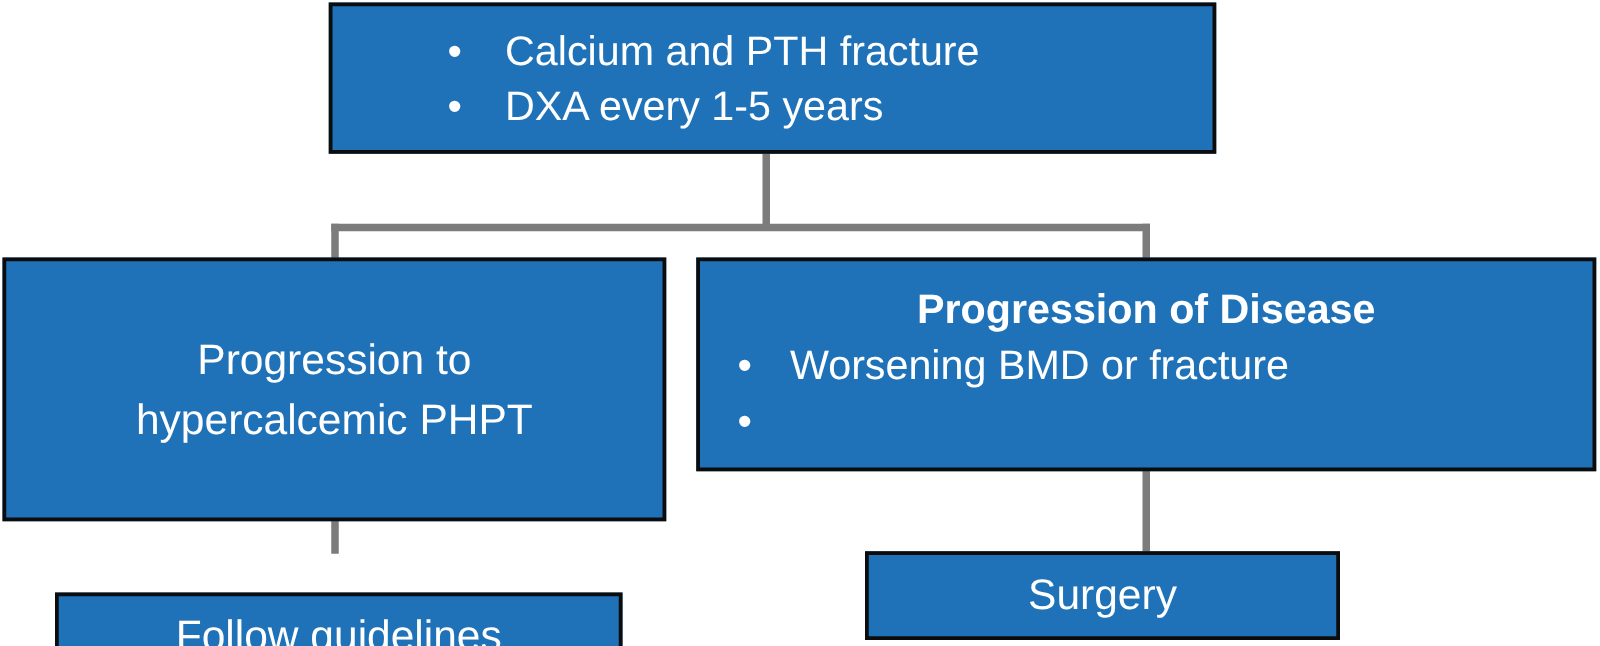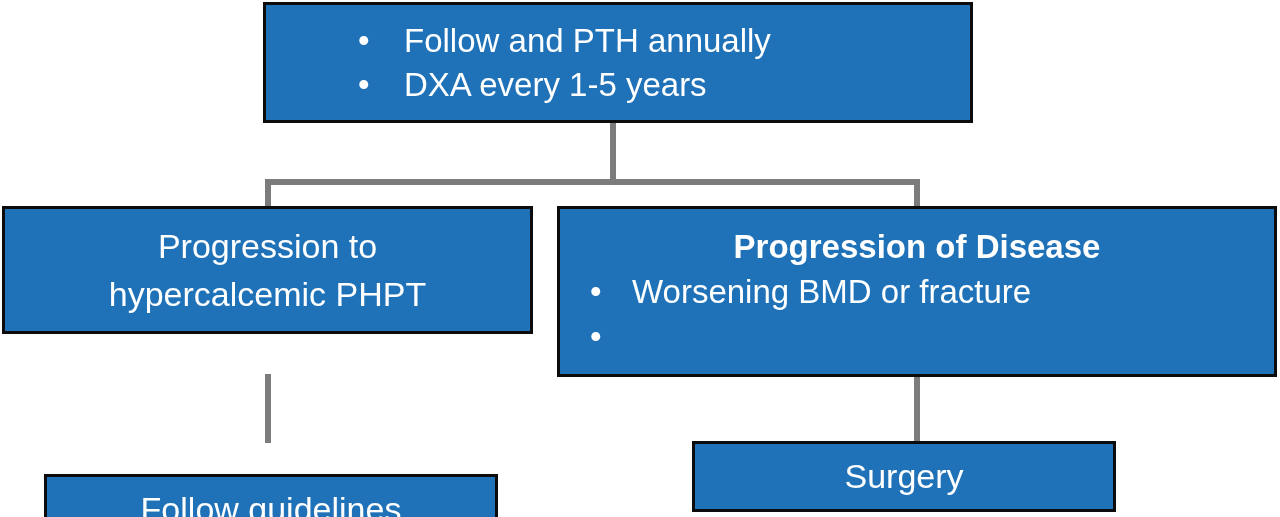--- a/index.html
+++ b/index.html
@@ -35,36 +35,36 @@
   #c-left-drop        { left: 265px; top: 179px; width: 6px;  height: 29px; }
   #c-right-drop       { left: 914px; top: 179px; width: 6px;  height: 29px; }
   #c-left-lower       { left: 265px; top: 374px; width: 6px;  height: 69px; }
   #c-right-lower      { left: 914px; top: 374px; width: 6px;  height: 69px; }
   
   #box-monitoring {
     left: 263px; top: 2px; width: 710px; height: 121px;
     font-size: 33px; line-height: 44px;
   }
   #box-progression-phpt {
-    left: 2px; top: 206px; width: 531px; height: 128px;
+    left: 2px; top: 206px; width: 531px; height: 211px;
     font-size: 34px; line-height: 48px;
     text-align: center;
   }
   #box-progression-disease {
     left: 557px; top: 206px; width: 720px; height: 171px;
     font-size: 33px; line-height: 45px;
   }
   #box-follow-guidelines {
     left: 44px; top: 441px; width: 454px; height: 71px;
     font-size: 34px;
     text-align: center;
     margin-top: 33px;
   }
   #box-surgery {
-    left: 692px; top: 441px; width: 424px; height: 71px;
+    left: 692px; top: 441px; width: 380px; height: 71px;
     font-size: 34px;
     text-align: center;
   }
   
   .bullet-row {
     display: flex;
     align-items: baseline;
   }
   #box-monitoring .bullet-row { padding-left: 92px; }
   #box-progression-disease .bullet-row { padding-left: 30px; }
@@ -86,21 +86,21 @@
   <div class="connector" id="c-top-vertical"></div>
   <div class="connector" id="c-branch-horizontal"></div>
   <div class="connector" id="c-left-drop"></div>
   <div class="connector" id="c-right-drop"></div>
   <div class="connector" id="c-left-lower"></div>
   <div class="connector" id="c-right-lower"></div>
 
   <div class="box" id="box-monitoring">
     <div class="bullet-row">
       <span class="bullet">•</span>
-      <span class="bullet-text">Follow and PTH annually</span>
+      <span class="bullet-text">Calcium and PTH fracture</span>
     </div>
     <div class="bullet-row">
       <span class="bullet">•</span>
       <span class="bullet-text">DXA every 1-5 years</span>
     </div>
   </div>
 
   <div class="box" id="box-progression-phpt">
     <div class="box-line">Progression to</div>
     <div class="box-line">hypercalcemic PHPT</div>

